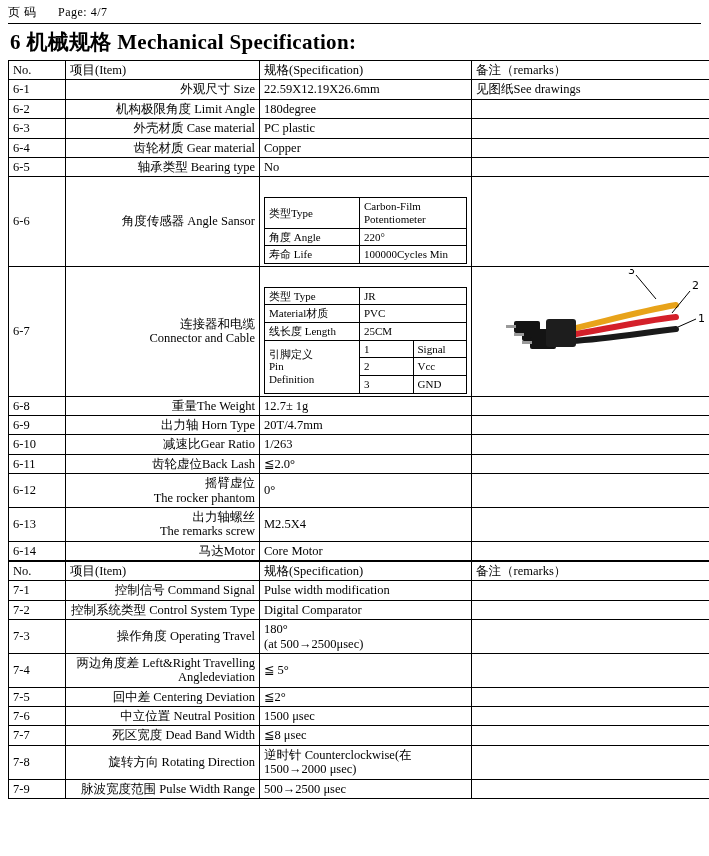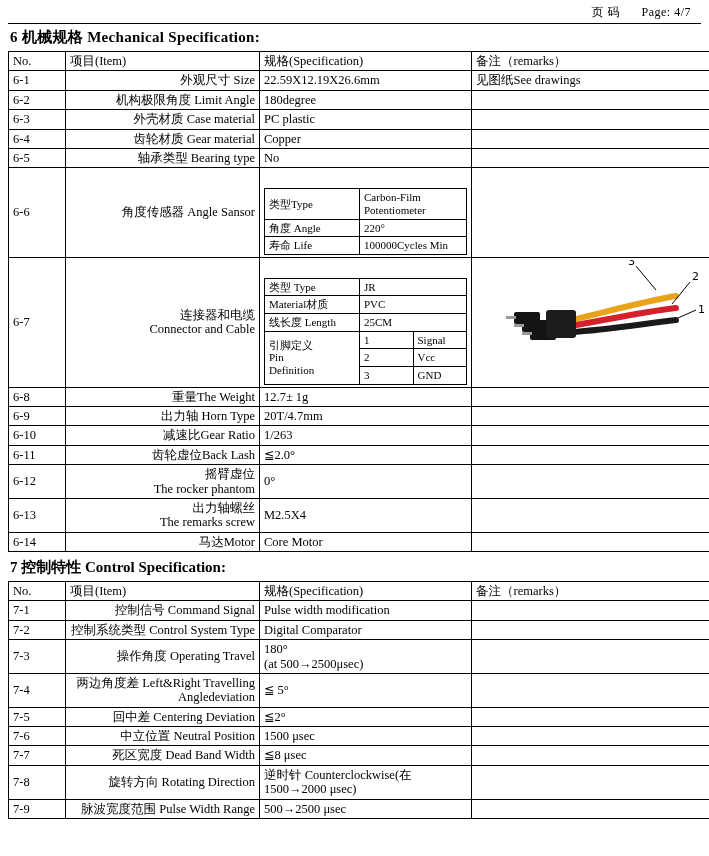--- a/index.html
+++ b/index.html
@@ -16,35 +16,35 @@
     overflow: hidden;
   }
   .page {
     width: 709px;
     height: 856px;
     position: relative;
     box-sizing: border-box;
     padding: 0 8px;
   }
   .page-header {
-    text-align: right;
+    text-align: left;
     font-family: "Liberation Serif", serif;
     font-size: 12px;
     padding: 4px 10px 2px 0;
     letter-spacing: 0.5px;
   }
   .page-header .pg-cn { margin-right: 18px; }
   .rule {
     border-top: 1px solid #000;
     margin: 0 0 0 0;
   }
   .section-title {
     font-family: "Liberation Serif", serif;
     font-weight: bold;
-    font-size: 15px;
+    font-size: 21px;
     padding: 4px 0 4px 2px;
     letter-spacing: 0.3px;
   }
   table.spec {
     border-collapse: collapse;
     width: 692px;
     table-layout: fixed;
     font-family: "Liberation Serif", serif;
     font-size: 12.5px;
   }
@@ -302,25 +302,20 @@
     </tr>
     <tr>
       <td class="c-no">6-14</td>
       <td class="c-item">马达Motor</td>
       <td class="c-spec center">Core Motor</td>
       <td class="c-rem"></td>
     </tr>
   </tbody>
     </table>
 
-  <div class="section2-title">
-    <span>7</span>
-    <span>控制特性</span>
-    <span>Control Specification:</span>
-  </div>
 
   <table class="spec">
     <tbody>
         <tr>
       <th class="c-no">No.</th>
       <th class="c-item">项目(Item)</th>
       <th class="c-spec">规格(Specification)</th>
       <th class="c-rem">备注（remarks）</th>
     </tr>
     <tr>

